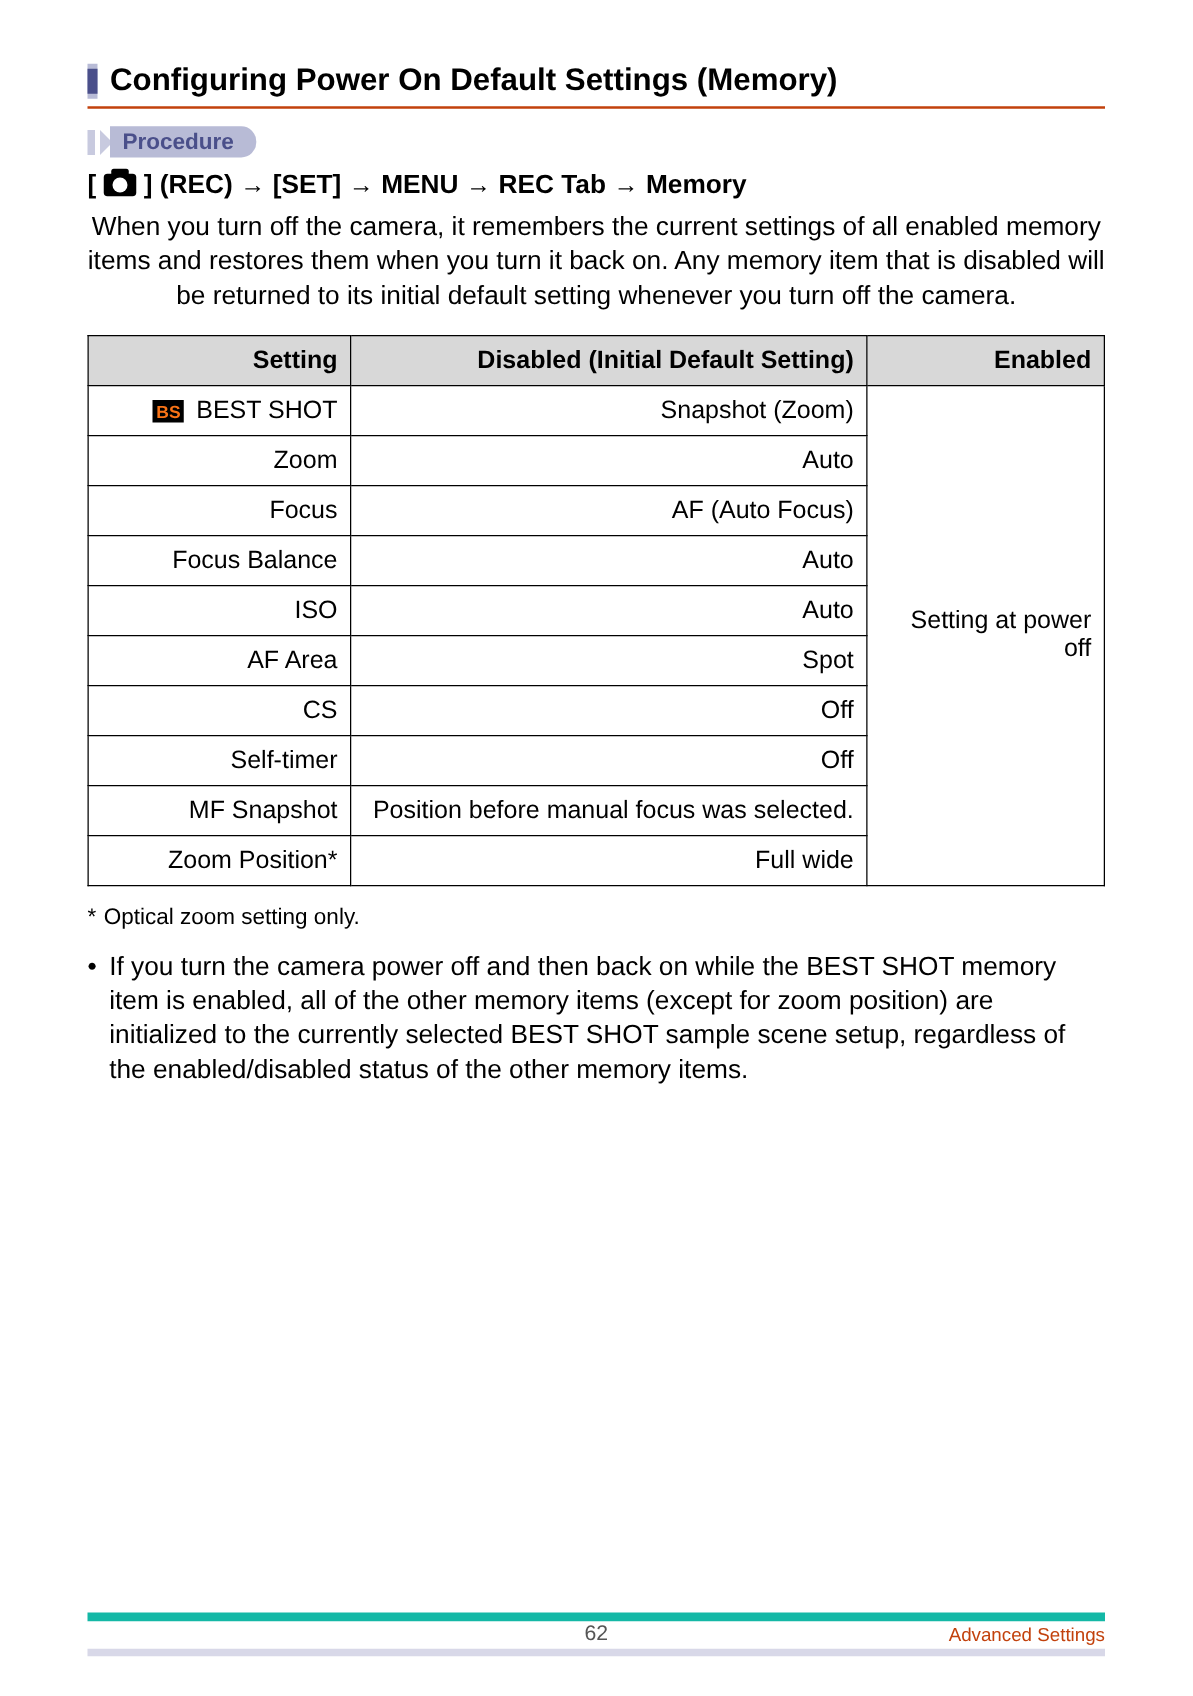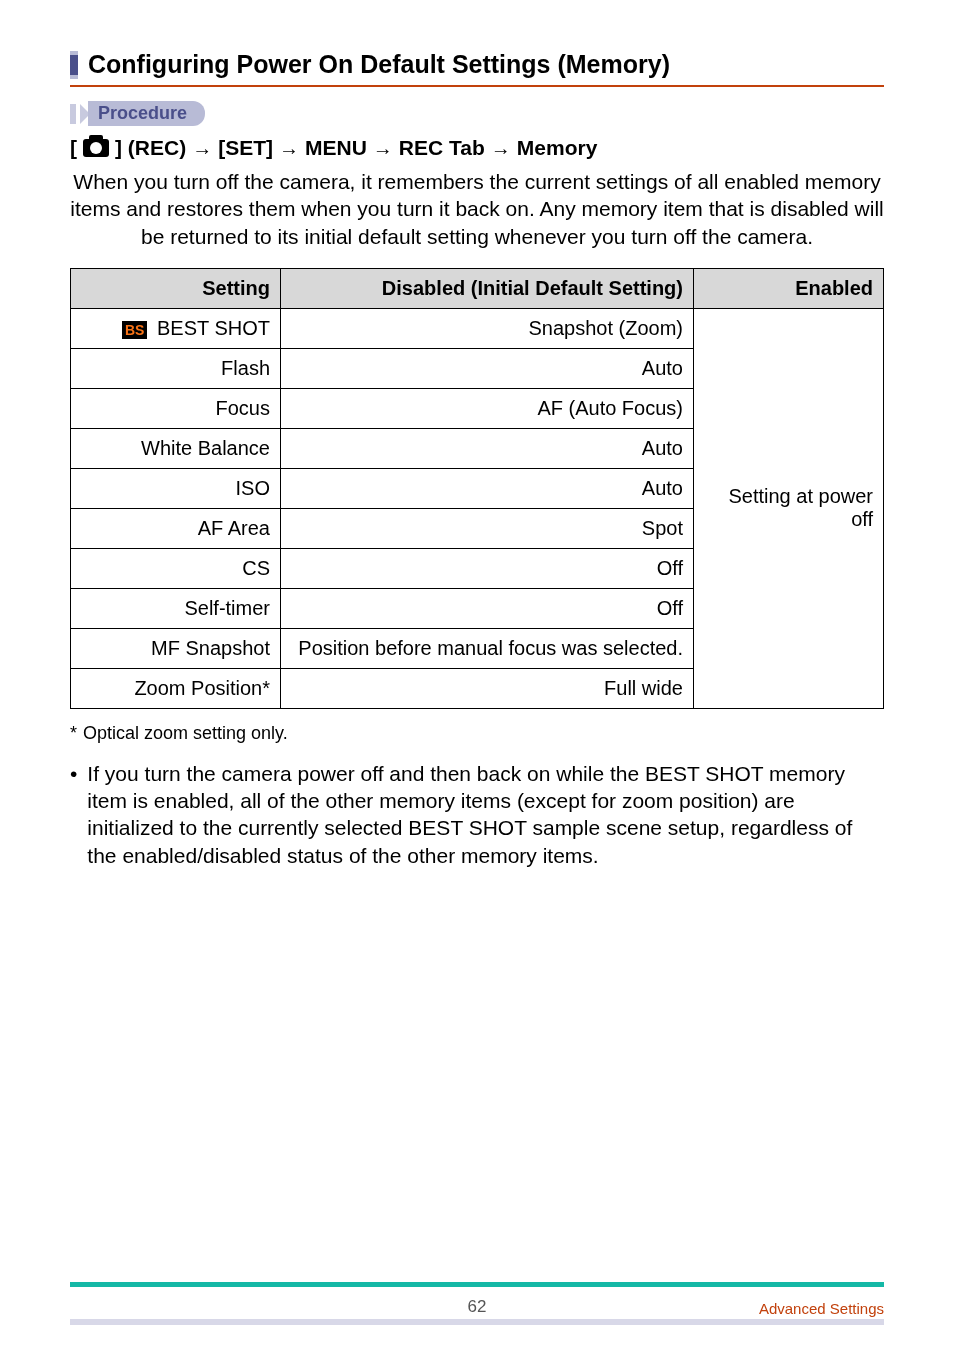--- a/index.html
+++ b/index.html
@@ -141,22 +141,22 @@
     .bullet-note {
       font-size: 21px;
       line-height: 1.3;
       display: flex;
     }
     .bullet-note .dot { margin-right: 10px; }
     .footer {
       position: absolute;
       bottom: 40px;
       left: 70px; right: 70px;
-      border-top: 5px solid #14b8a6;
-      padding-top: 10px;
+      border-top: 7px solid #14b8a6;
+      padding-top: 0;
       display: flex;
       justify-content: center;
       align-items: flex-end;
     }
     .footer-bar {
       position: absolute;
       bottom: 32px; left: 70px; right: 70px;
       height: 6px;
       background: #d8d8e8;
     }
@@ -218,29 +218,29 @@
   </thead>
   <tbody>
     <tr>
       <td>
         <span class="bs-icon">BS</span><span> BEST SHOT</span>
       </td>
       <td>Snapshot (Zoom)</td>
       <td rowspan="10" class="enabled-cell">Setting at power off</td>
     </tr>
     <tr>
-      <td>Flash</td>
+      <td>Zoom</td>
       <td>Auto</td>
     </tr>
     <tr>
       <td>Focus</td>
       <td>AF (Auto Focus)</td>
     </tr>
     <tr>
-      <td>White Balance</td>
+      <td>Focus Balance</td>
       <td>Auto</td>
     </tr>
     <tr>
       <td>ISO</td>
       <td>Auto</td>
     </tr>
     <tr>
       <td>AF Area</td>
       <td>Spot</td>
     </tr>

